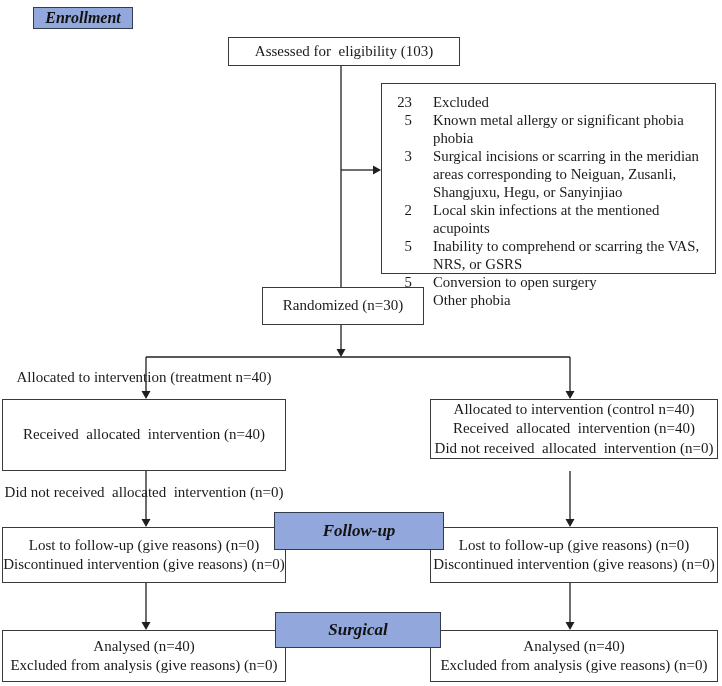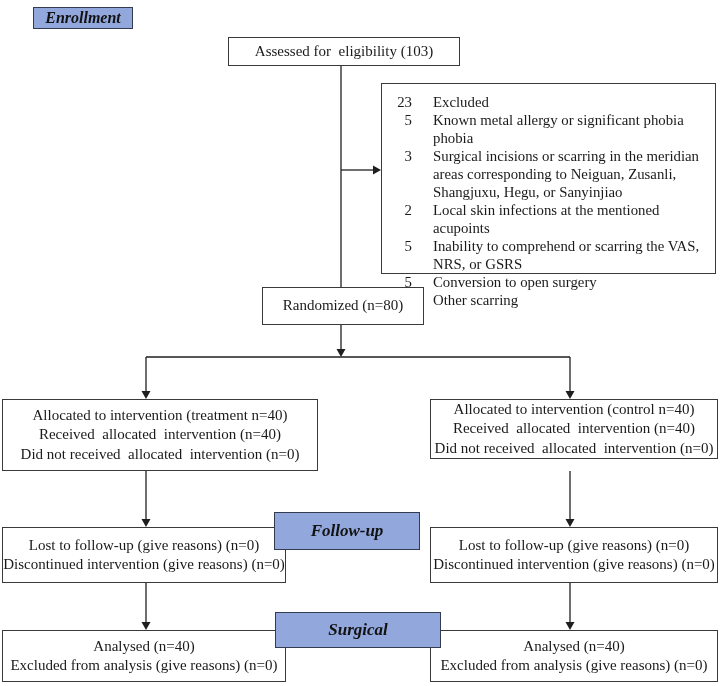--- a/index.html
+++ b/index.html
@@ -63,29 +63,29 @@
     align-items: stretch;
     text-align: left;
     padding: 9px 6px 6px 8px;
     font-size: 14.8px;
     line-height: 18px;
   }
   .ex-row { display: flex; }
   .ex-num { width: 22px; text-align: right; flex: 0 0 auto; }
   .ex-text { flex: 1 1 auto; padding-left: 21px; white-space: pre-wrap; }
 
-  #alloc-left   { left: 2px;   top: 399px; width: 316px; height: 72px; }
+  #alloc-left   { left: 2px;   top: 399px; width: 284px; height: 72px; gap: 38px; }
   #alloc-right  { left: 430px; top: 399px; width: 288px; height: 60px; }
   #follow-left  { left: 2px;   top: 527px; width: 284px; height: 56px; }
   #follow-right { left: 430px; top: 527px; width: 288px; height: 56px; }
   #analys-left  { left: 2px;   top: 630px; width: 284px; height: 52px; }
   #analys-right { left: 430px; top: 630px; width: 288px; height: 52px; }
 
   #stage-allocation { left: 275px; top: 384px; width: 165px; height: 38px; }
-  #stage-followup   { left: 274px; top: 512px; width: 146px; height: 38px; }
+  #stage-followup   { left: 274px; top: 512px; width: 170px; height: 38px; }
   #stage-analysis   { left: 275px; top: 612px; width: 166px; height: 36px; }
 </style>
 </head>
 <body>
 
 <div class="canvas">
 
   <svg class="connectors" viewBox="0 0 722 686" xmlns="http://www.w3.org/2000/svg">
     <path d="M341,61 V287"></path>
     <g>
@@ -147,26 +147,26 @@
     <div class="ex-row">
       <span class="ex-num">5</span>
       <span class="ex-text">Inability to comprehend or scarring the VAS, NRS, or GSRS</span>
     </div>
     <div class="ex-row">
       <span class="ex-num">5</span>
       <span class="ex-text">Conversion to open surgery</span>
     </div>
     <div class="ex-row">
       <span class="ex-num">3</span>
-      <span class="ex-text">Other scarring</span>
+      <span class="ex-text">Other phobia</span>
     </div>
   </div>
 
   <div class="node" id="randomized">
-    <div class="line">Randomized (n=80)</div>
+    <div class="line">Randomized (n=30)</div>
   </div>
 
   <div class="node" id="alloc-left">
     <div class="line">Allocated to intervention (treatment n=40)</div>
     <div class="line">Received  allocated  intervention (n=40)</div>
     <div class="line">Did not received  allocated  intervention (n=0)</div>
   </div>
 
   <div class="node" id="alloc-right">
     <div class="line">Allocated to intervention (control n=40)</div>

